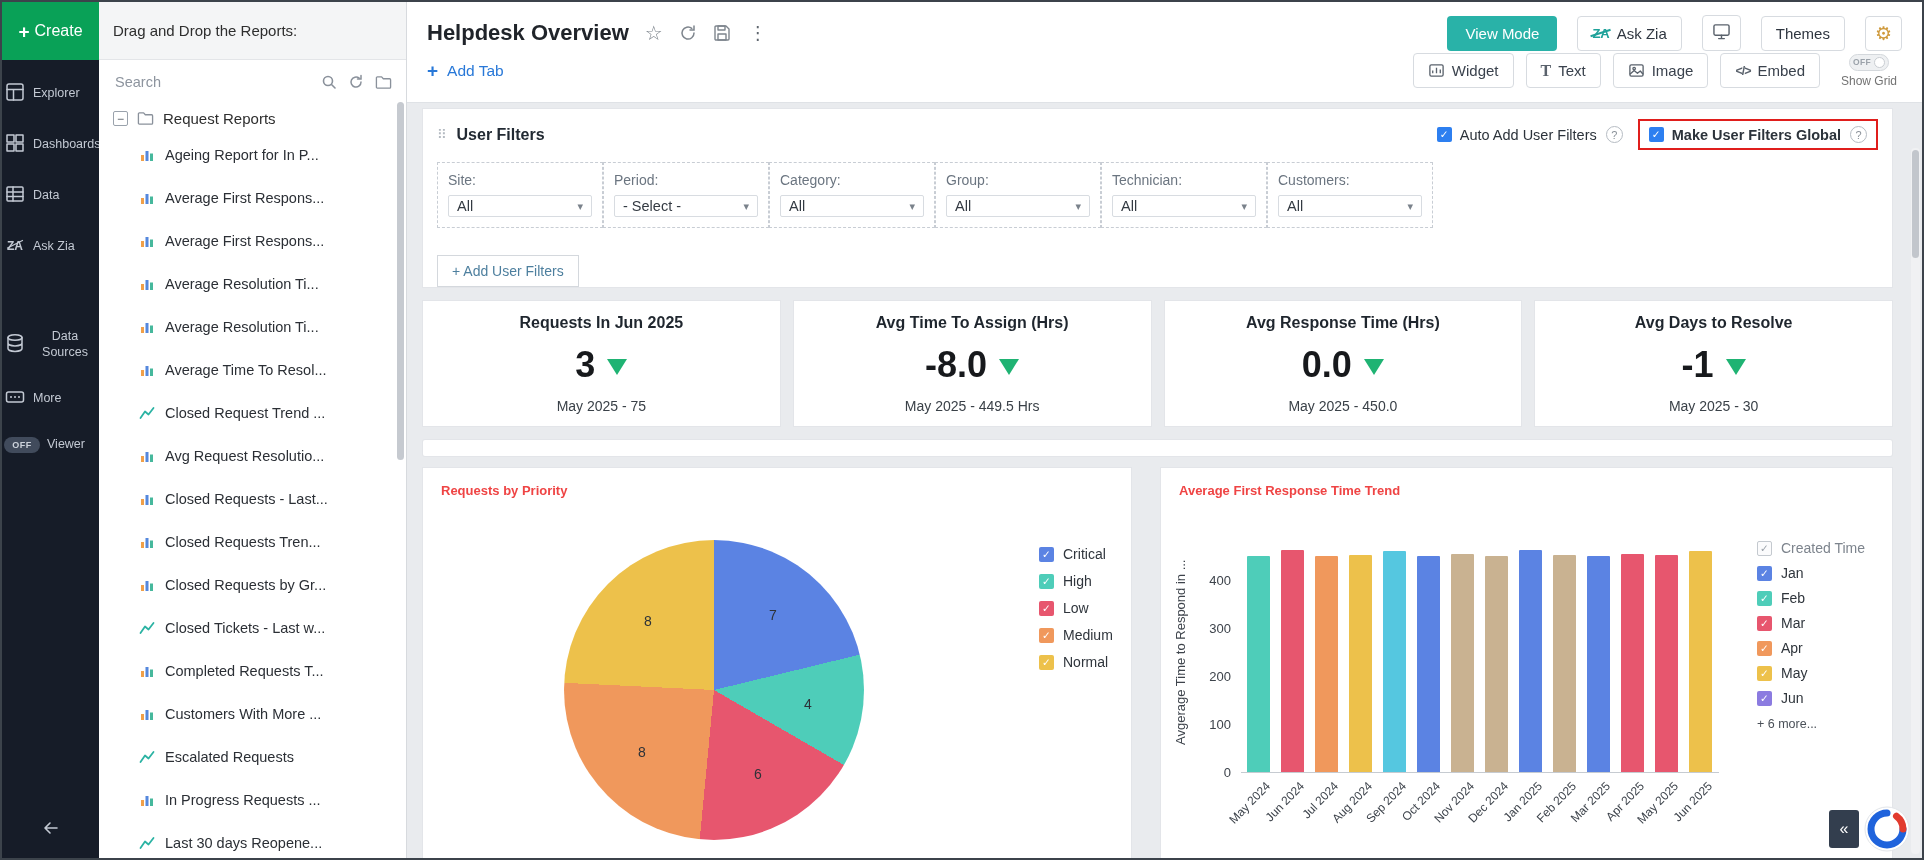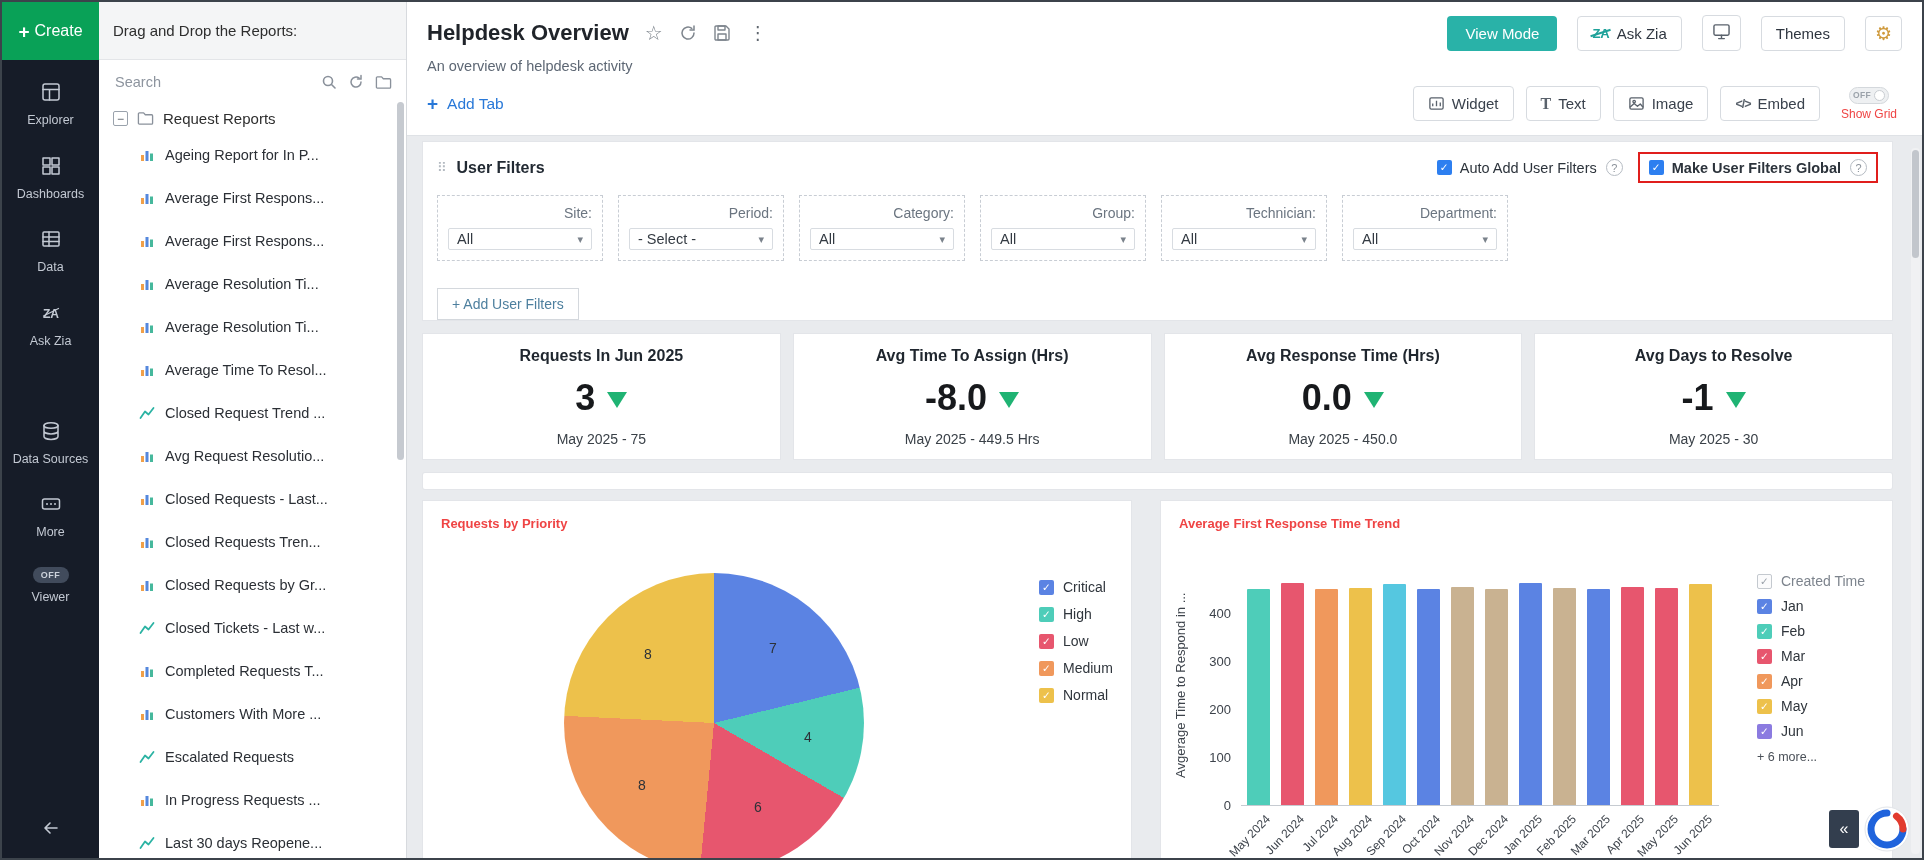--- a/index.html
+++ b/index.html
@@ -9,21 +9,21 @@
     font-family: "Liberation Sans", "DejaVu Sans", sans-serif;
     overflow: hidden; background: #fff;
   }
   .app { display: flex; width: 100%; height: 100%; }
 
   
   .rail { width: 97px; flex: 0 0 97px; background: #161c28; display: flex; flex-direction: column; }
   .create-btn { height: 58px; flex: 0 0 58px; background: #09a157; border: none; color: #fff; font-size: 16px; font-family: inherit; display: flex; align-items: center; justify-content: center; gap: 5px; cursor: pointer; }
   .plus-glyph { font-size: 19px; font-weight: bold; line-height: 1; }
   .rail-nav { display: flex; flex-direction: column; padding-top: 8px; }
-  .rail-item { display: flex; flex-direction: column; align-items: center; gap: 7px; padding: 13px 2px; color: #c3c9d3; font-size: 12.5px; text-align: center; cursor: pointer; }
+  .rail-item { display: flex; flex-direction: row; align-items: center; gap: 7px; padding: 13px 2px; color: #c3c9d3; font-size: 12.5px; text-align: center; cursor: pointer; }
   .rail-item.rail-gap { margin-top: 44px; }
   .rail-label { line-height: 1.25; }
   .rail-pill { width: 36px; height: 16px; border-radius: 8px; background: #414b5c; color: #cdd3dc; font-size: 9px; font-weight: bold; display: flex; align-items: center; justify-content: center; letter-spacing: .5px; }
   .rail-bottom { margin-top: auto; padding: 14px 0 16px; display: flex; justify-content: center; cursor: pointer; }
 
   
   .panel { width: 308px; flex: 0 0 308px; background: #fff; border-right: 1px solid #d7dade; display: flex; flex-direction: column; position: relative; overflow: hidden; }
   .panel-header { height: 58px; flex: 0 0 58px; background: #f4f5f6; border-bottom: 1px solid #e3e5e8; display: flex; align-items: center; padding: 0 14px; font-size: 15px; color: #2e2e2e; }
   .search-row { display: flex; align-items: center; gap: 11px; padding: 13px 14px 8px; }
   .search-input { flex: 1; min-width: 0; border: none; outline: none; font-size: 14.5px; color: #333; font-family: inherit; background: transparent; }
@@ -56,39 +56,39 @@
   .add-tab { display: flex; align-items: center; gap: 9px; color: #2878d8; font-size: 15.5px; cursor: pointer; }
   .plus-blue { font-size: 19px; font-weight: 700; line-height: 1; }
   .tb-actions { margin-left: auto; display: flex; gap: 12px; }
   .tb-btn { color: #3a424d; }
   .t-glyph { font-family: "Liberation Serif", serif; font-weight: 700; font-size: 16px; color: #5a626c; line-height: 1; }
   .embed-glyph { font-size: 12.5px; font-weight: 700; color: #5a626c; letter-spacing: -1px; }
   .showgrid { display: flex; flex-direction: column; align-items: center; gap: 3px; margin-left: 16px; width: 66px; cursor: pointer; }
   .sg-pill { width: 40px; height: 17px; border-radius: 9px; background: #eef0f2; border: 1px solid #d4d8dc; display: flex; align-items: center; padding: 0 3px; gap: 3px; }
   .sg-state { font-size: 8.5px; color: #9ba2aa; font-weight: 700; letter-spacing: .3px; }
   .sg-knob { width: 11px; height: 11px; border-radius: 50%; background: #fff; border: 1px solid #c9cdd2; }
-  .sg-label { font-size: 12px; color: #ef4444; white-space: nowrap; }
+  .sg-label { font-size: 12px; color: #737373; white-space: nowrap; }
 
   .canvas { flex: 1; background: #e9ebee; padding: 6px 30px 0 16px; overflow: hidden; }
 
   
   .filters-panel { background: #fff; height: 178px; position: relative; box-shadow: 0 0 0 1px #e3e5e9; }
   .fp-header { display: flex; align-items: center; gap: 10px; padding: 10px 14px 6px; }
   .drag-dots { color: #b4bac1; font-size: 13px; cursor: grab; }
   .fp-title { font-size: 16px; font-weight: 700; color: #222a33; }
   .fp-right { margin-left: auto; display: flex; align-items: center; gap: 9px; }
   .cb-group { display: flex; align-items: center; gap: 8px; cursor: pointer; }
   .cb { width: 15px; height: 15px; border-radius: 2px; display: flex; align-items: center; justify-content: center; color: #fff; font-size: 10.5px; flex: 0 0 15px; line-height: 1; }
   .cb-blue { background: #2d7ff0; }
   .cb-border { background: #fbfbfc; border: 1px solid #c4c9cf; color: #9aa1a9; }
   .cb-label { font-size: 14.5px; color: #2c333b; white-space: nowrap; }
   .cb-label.bold { font-weight: 700; }
   .help { width: 17px; height: 17px; flex: 0 0 17px; border-radius: 50%; border: 1px solid #b6bcc3; color: #8a9199; font-size: 11px; display: flex; align-items: center; justify-content: center; cursor: pointer; }
   .red-box { display: flex; align-items: center; gap: 9px; border: 2px solid #e01e1c; padding: 5px 9px; margin-left: 6px; }
-  .filters-row { display: flex; gap: 15px; padding: 6px 14px 0; text-align: right; }
+  .filters-row { display: flex; padding: 6px 14px 0; }
   .filter-group { width: 166px; border: 1px dashed #c8cdd4; padding: 9px 10px 10px; background: #fff; }
   .filter-label { font-size: 14px; color: #6b7580; }
   .filter-select { margin-top: 7px; border: 1px solid #d8dce1; border-radius: 2px; padding: 2px 8px; display: flex; align-items: center; justify-content: space-between; cursor: pointer; }
   .filter-value { font-size: 14.5px; color: #333a42; }
   .chev { color: #7a828b; font-size: 11px; line-height: 1; }
   .add-filters-btn { position: absolute; left: 14px; bottom: 0; background: #fff; border: 1px solid #d4d8dd; padding: 7px 14px; font-size: 14px; color: #4d7f9e; font-family: inherit; cursor: pointer; }
 
   
   .kpi-row { display: flex; gap: 14px; margin-top: 14px; }
   .kpi-card { flex: 1; background: #fff; height: 125px; display: flex; flex-direction: column; align-items: center; justify-content: space-between; padding: 13px 10px 12px; box-shadow: 0 0 0 1px #e3e5e9; cursor: pointer; }
@@ -428,21 +428,20 @@
                   <path d="M7 16.5h6M10 13v3.5"></path>
                 </svg>
             </span>
           </button>
           <button class="btn-outline">Themes</button>
           <button class="btn-outline icon-only">
             <span class="gear">⚙</span>
           </button>
         </div>
       </div>
-      <div class="subtitle">An overview of helpdesk activity</div>
     </header>
 
     <div class="toolbar2">
       <div class="add-tab">
         <span class="plus-blue">+</span>
         <span>Add Tab</span>
       </div>
       <div class="tb-actions">
           <button class="btn-outline tb-btn">
             <span style="display:flex;align-items:center">
@@ -536,21 +535,21 @@
     </div>
             </div>
             <div class="filter-group">
     <div class="filter-label">Technician:</div>
     <div class="filter-select">
       <span class="filter-value">All</span>
       <span class="chev">▾</span>
     </div>
             </div>
             <div class="filter-group">
-    <div class="filter-label">Department:</div>
+    <div class="filter-label">Customers:</div>
     <div class="filter-select">
       <span class="filter-value">All</span>
       <span class="chev">▾</span>
     </div>
             </div>
           </div>
         <button class="add-filters-btn">+ Add User Filters</button>
       </section>
 
       <div class="kpi-row">

